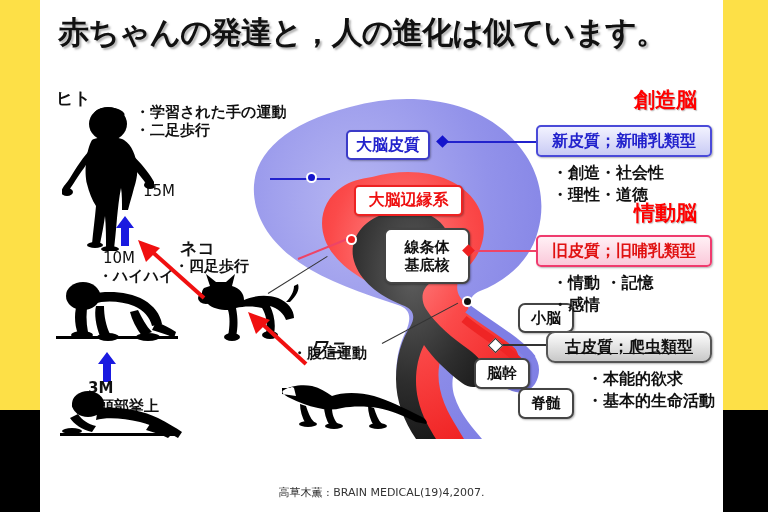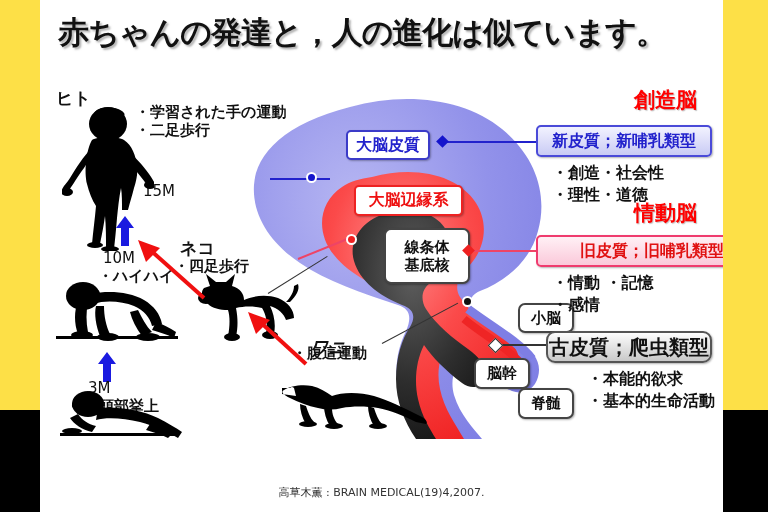--- a/index.html
+++ b/index.html
@@ -34,21 +34,20 @@
   .box.blue{border:2px solid #3b3bc8;color:#2222cc;}
   .box.blue-fill{
     border:2px solid #4a4ad8;color:#2222cc;
     background:linear-gradient(#f2f2ff,#c9cbf4);
     font-family:Liberation Serif, serif;
   }
   .box.red{border:2px solid #ee2222;color:#ee1111;}
   .box.red-fill{
     border:2px solid #ef3b6e;color:#e01111;
     background:linear-gradient(#fff0f5,#fbc9da);
-    padding-left:28px;
   }
   .box.plain{border:2px solid #444;color:#111;border-radius:7px;background:#fff;}
   .box.gray-fill{
     border:2px solid #555;color:#111;border-radius:9px;
     background:linear-gradient(#fdfdfd,#c8c8c8);
   }
 
   
   .heading{
     position:absolute;color:#ff0000;font-weight:bold;font-size:21px;
@@ -246,21 +245,21 @@
         </g>
       </svg>
     </div>
 
     <div class="arrow-up" style="left:58px;top:352px;">
       <svg width="18" height="30" viewBox="0 0 18 30">
         <path fill="#1a1ae0" d="M9,0 L18,12 L13,12 L13,30 L5,30 L5,12 L0,12 Z"></path>
       </svg>
     </div>
 
-    <div class="jp lbl-md" style="left:48px;top:380px;font-weight:normal;">3M</div>
+    <div class="jp lbl-md" style="left:48px;top:380px;font-weight:bold;">3M</div>
     <div class="jp lbl-md" style="left:44px;top:398px;">・頭部挙上</div>
 
     <div class="sil" style="left:18px;top:390px;">
       <svg width="126" height="50" viewBox="0 0 126 50">
         <g fill="#000">
           <ellipse cx="30" cy="14" rx="16" ry="13"></ellipse>
           <path d="M15,12 C20,6 34,4 43,8 C48,11 45,15 40,14 C32,12 22,13 17,17 C14,19 13,15 15,12 Z"></path>
           <path d="M40,18 C58,16 84,20 100,28 C110,33 118,38 124,42 L120,48
                    C110,42 96,36 82,32 C66,28 48,27 38,30 Z"></path>
           <path d="M20,24 C24,30 30,34 38,36 L34,42 C24,40 16,34 12,28 Z"></path>
@@ -340,21 +339,21 @@
     <div class="bullets" style="left:512px;top:162px;">・創造・社会性
 ・理性・道徳</div>
 
     <div class="heading" style="left:594px;top:199px;">情動脳</div>
     <div class="box red-fill" style="left:496px;top:235px;width:172px;height:28px;font-size:16px;">
       <span>旧皮質；旧哺乳類型</span>
     </div>
     <div class="bullets" style="left:512px;top:272px;">・情動 ・記憶
 ・感情</div>
 
-    <div class="box gray-fill" style="left:506px;top:331px;width:162px;height:28px;font-size:20px;">
+    <div class="box gray-fill" style="left:506px;top:331px;width:162px;height:28px;font-size:16px;text-decoration:underline;">
       <span>古皮質；爬虫類型</span>
     </div>
     <div class="bullets" style="left:512px;top:368px;margin-left:35px;">・本能的欲求
 ・基本的生命活動</div>
 
     <div class="caption">高草木薫 : BRAIN MEDICAL(19)4,2007.</div>
 
   </div>
 </div>
 

